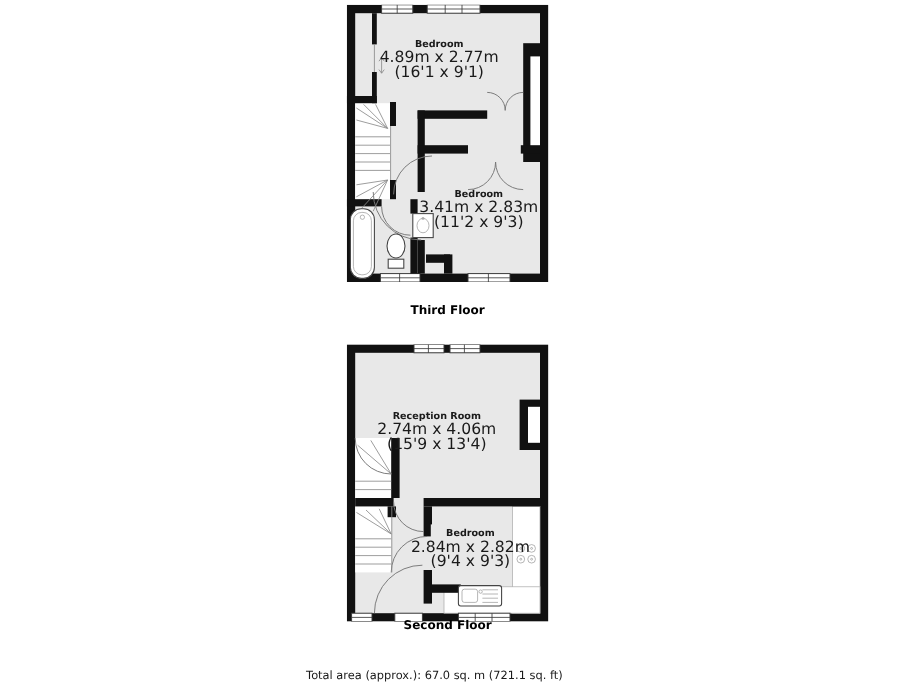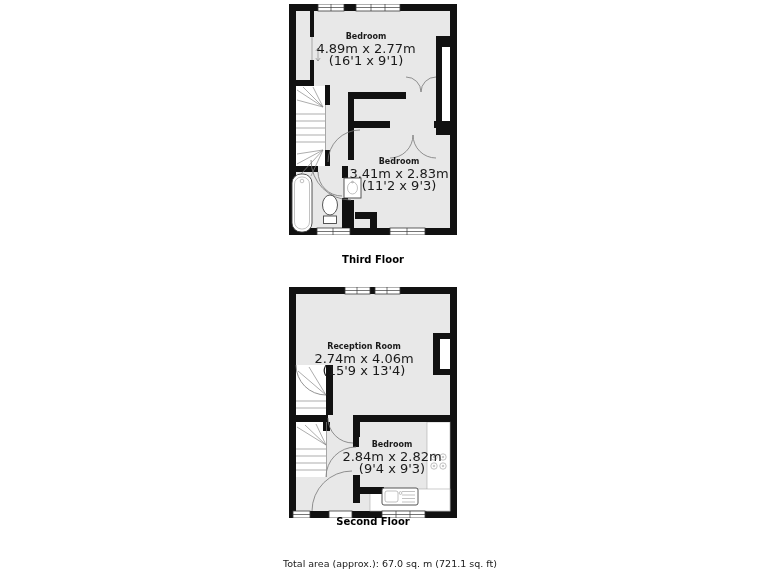--- a/index.html
+++ b/index.html
@@ -12,21 +12,21 @@
   .plan svg{position:absolute;left:0;top:0;}
   .plan--third{top:4px;}
   .plan--second{top:287px;}
   .room-label{position:absolute;transform:translateX(-50%);text-align:center;white-space:nowrap;color:var(--text);}
   .room-label .room-name{font-size:8px;font-weight:bold;line-height:12px;}
   .room-label .room-dims{font-size:13px;line-height:12px;}
   .floor-title{position:absolute;left:273px;width:200px;text-align:center;font-weight:bold;
     font-size:10px;color:#000;}
   .floor-title--third{top:254px;}
   .floor-title--second{top:516px;}
-  .footer-total{position:absolute;left:240px;top:558px;width:300px;text-align:center;
+  .footer-total{position:absolute;left:212px;top:558px;width:300px;text-align:center;
     font-size:9.5px;color:var(--text);}
   
   .wall{fill:var(--wall);stroke:none;}
   .interior{fill:var(--room-fill);}
   .stairwell{fill:#ffffff;}
   .win{fill:#ffffff;stroke:#3a3a3a;stroke-width:0.8;}
   .winline{stroke:#3a3a3a;stroke-width:0.7;fill:none;}
   .arc{fill:none;stroke:#777777;stroke-width:0.8;}
   .thin{stroke:var(--detail);stroke-width:0.7;fill:none;}
   .fixture{fill:#ffffff;stroke:#444444;stroke-width:0.9;}

